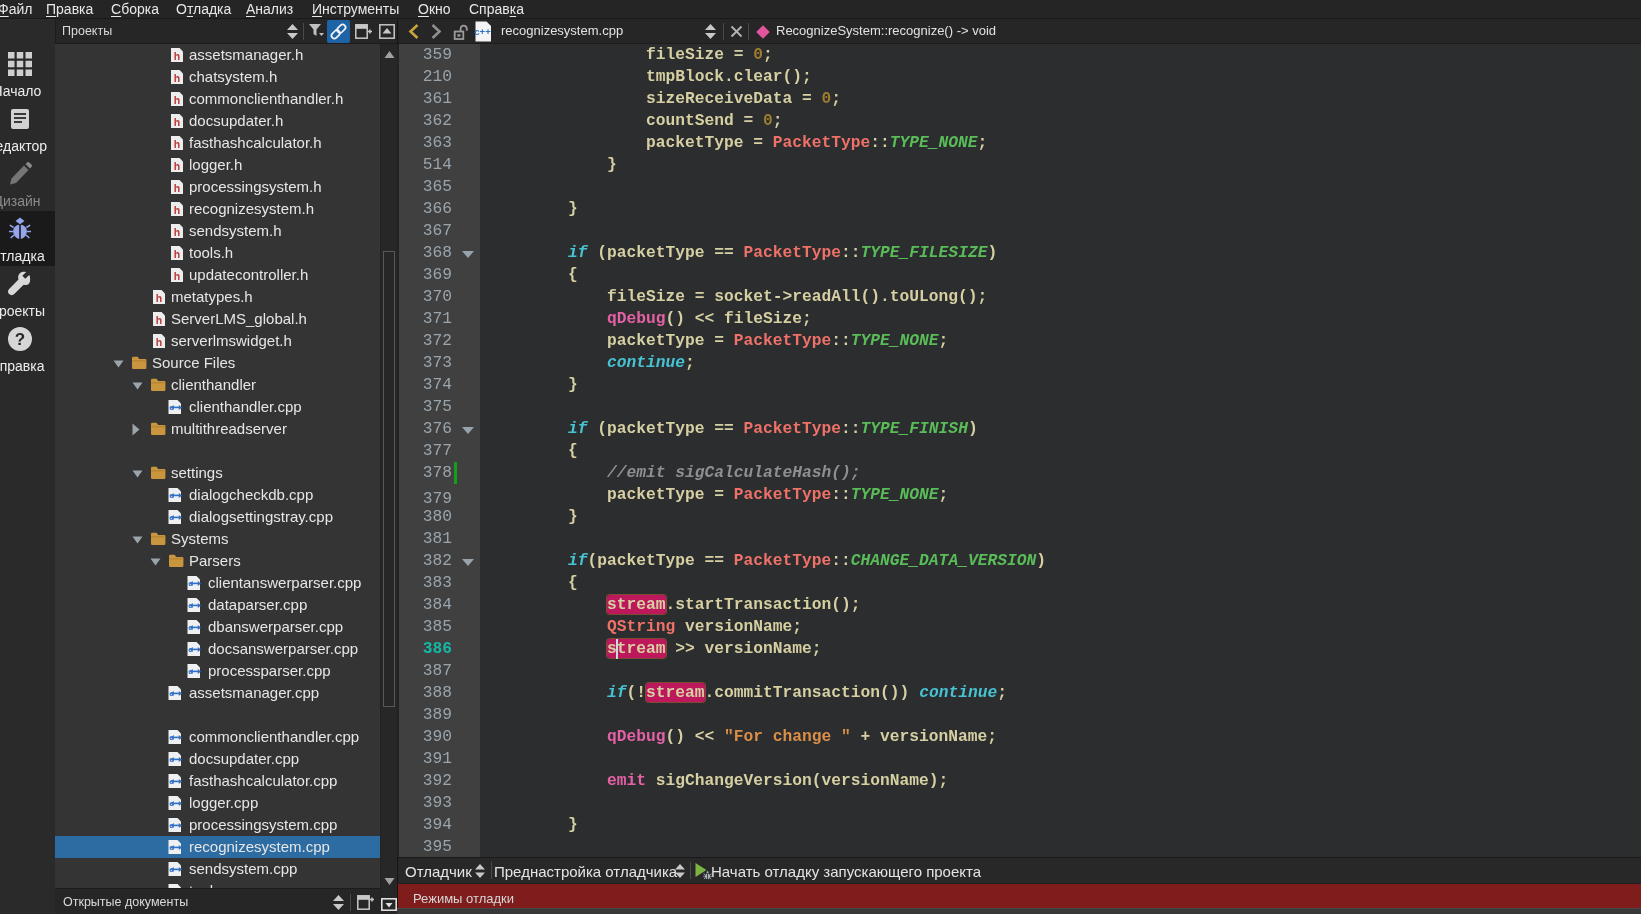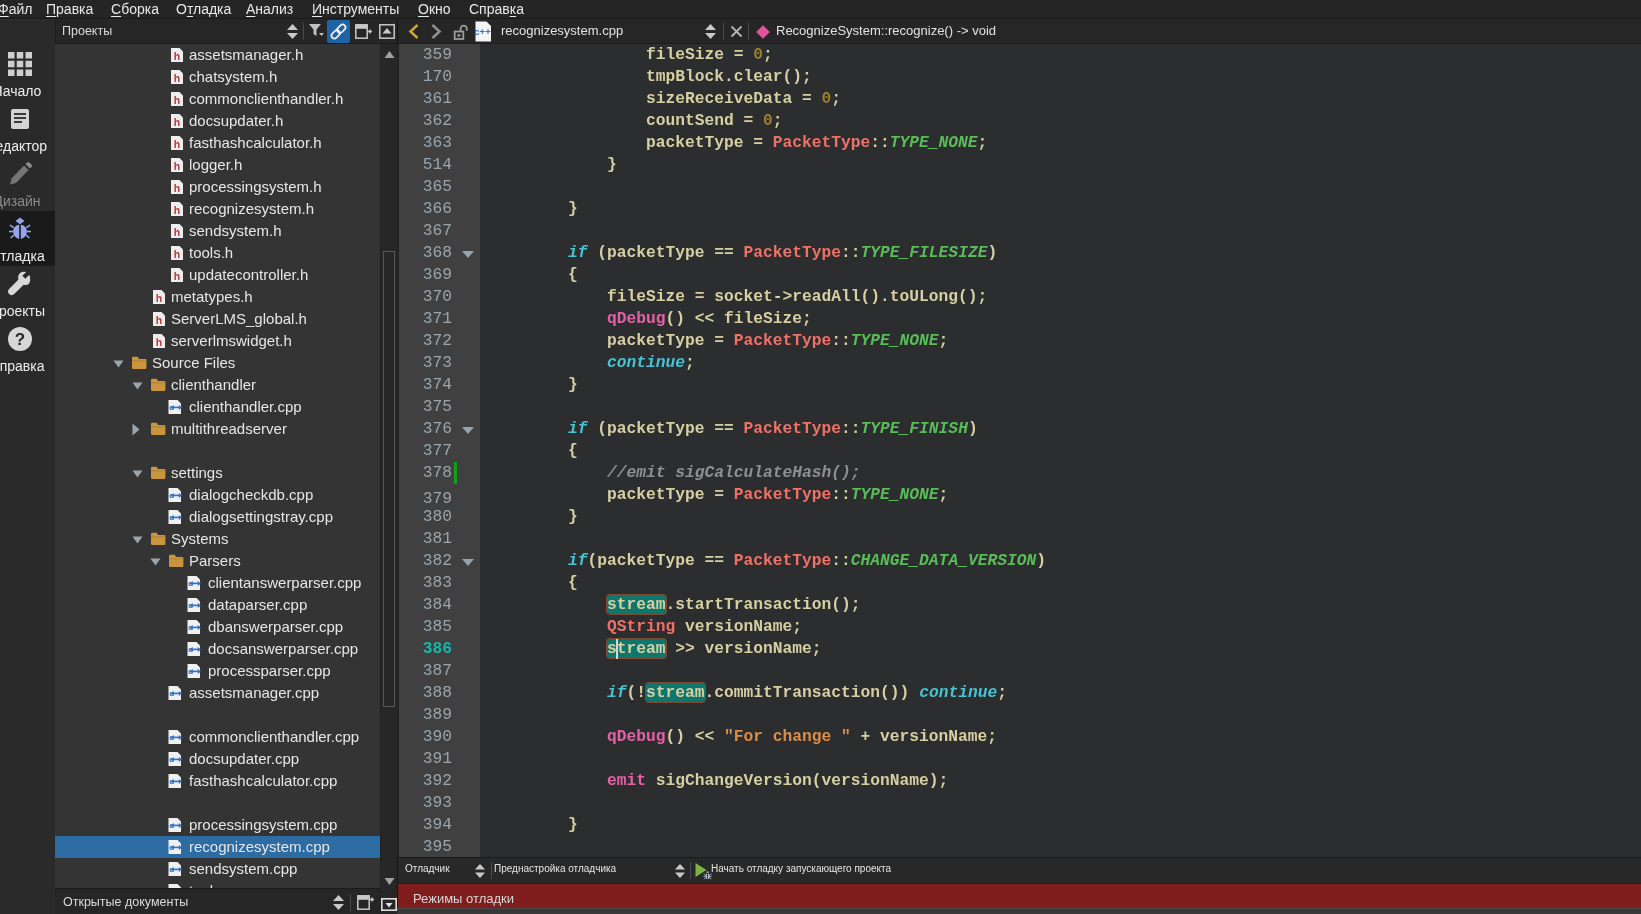--- a/index.html
+++ b/index.html
@@ -58,26 +58,26 @@
     background:#2b2d2f; overflow:hidden; }
   #code pre { position:absolute; left:10px; top:0; font-family:"Liberation Mono", monospace;
     font-size:16.25px; line-height:22px; color:#d6cfa2; font-weight:600; }
   .kw { color:#47c3d4; font-style:italic; }
   .ty { color:#ef7168; }
   .en { color:#5abc58; font-style:italic; }
   .pk { color:#e561a5; }
   .st { color:#db8e48; }
   .nu { color:#9c7d2d; }
   .cm { color:#8f8f8f; font-style:italic; }
-  .hl { background:#0f766e; box-shadow:0 0 0 1px #7a4a33; border-radius:3px; }
+  .hl { background:#be185d; box-shadow:0 0 0 1px #7a4a33; border-radius:3px; }
   #caret { position:absolute; width:2px; height:20px; background:#cfd8df; }
   
   #dbgbar { position:absolute; left:397px; top:857px; width:1244px; height:26px;
     background:#282828; border-top:1px solid #1a1a1a; border-left:1px solid #141414; }
-  #dbgbar .t { position:absolute; top:5px; font-size:10px; color:#e4e4e4; white-space:nowrap; }
+  #dbgbar .t { position:absolute; top:5px; font-size:15px; color:#e4e4e4; white-space:nowrap; }
   #modes { position:absolute; left:397px; top:883px; width:1484px; height:31px;
     background:#7f1d1d; border-top:1px solid #1f1f1f; border-left:1px solid #141414; }
   #modes .t { position:absolute; left:15px; top:7px; font-size:13px; color:#d6d6d6; }
   #corner { position:absolute; left:380px; top:888px; width:17px; height:26px;
     background:#272727; border-left:1px solid #222; }
 </style></head>
 <body>
 <div id="menubar">
     <span class="mi" style="left:-2px"><u>Ф</u>айл</span>
     <span class="mi" style="left:46px"><u>П</u>равка</span>
@@ -483,20 +483,32 @@
         <path d="M2.5 1 h9 l3.5 3.5 v10.5 h-12.5 Z" fill="#eef0f2"></path>
         <text x="5.6" y="10.8" font-family="Liberation Sans" font-size="8" font-weight="bold" fill="#2f6fc4" text-anchor="middle">c</text>
         <g fill="#2f6fc4">
           <rect x="7.2" y="7.6" width="6.2" height="1.6"></rect>
           <path d="M7.8 5.9 L4.6 8.4 L7.8 10.9 Z"></path>
           <path d="M12.8 5.9 L16 8.4 L12.8 10.9 Z"></path>
         </g>
       </svg>
       <span class="txt" style="left:134px">fasthashcalculator.cpp</span>
     </div>
+    <div class="trow" style="top:748px">
+      <svg style="left:111px;top:3px" width="17" height="16" viewBox="0 0 17 16">
+        <path d="M2.5 1 h9 l3.5 3.5 v10.5 h-12.5 Z" fill="#eef0f2"></path>
+        <text x="5.6" y="10.8" font-family="Liberation Sans" font-size="8" font-weight="bold" fill="#2f6fc4" text-anchor="middle">c</text>
+        <g fill="#2f6fc4">
+          <rect x="7.2" y="7.6" width="6.2" height="1.6"></rect>
+          <path d="M7.8 5.9 L4.6 8.4 L7.8 10.9 Z"></path>
+          <path d="M12.8 5.9 L16 8.4 L12.8 10.9 Z"></path>
+        </g>
+      </svg>
+      <span class="txt" style="left:134px">logger.cpp</span>
+    </div>
     <div class="trow" style="top:770px">
       <svg style="left:111px;top:3px" width="17" height="16" viewBox="0 0 17 16">
         <path d="M2.5 1 h9 l3.5 3.5 v10.5 h-12.5 Z" fill="#eef0f2"></path>
         <text x="5.6" y="10.8" font-family="Liberation Sans" font-size="8" font-weight="bold" fill="#2f6fc4" text-anchor="middle">c</text>
         <g fill="#2f6fc4">
           <rect x="7.2" y="7.6" width="6.2" height="1.6"></rect>
           <path d="M7.8 5.9 L4.6 8.4 L7.8 10.9 Z"></path>
           <path d="M12.8 5.9 L16 8.4 L12.8 10.9 Z"></path>
         </g>
       </svg>
@@ -595,21 +607,21 @@
       <path d="M1.5 1.5 L11.5 11.5 M11.5 1.5 L1.5 11.5" stroke="#b4b4b4" stroke-width="1.8"></path>
     </svg>
 <div class="vsep" style="left:350px"></div>
 <svg class="abs" style="left:357px;top:5px" width="16" height="16" viewBox="0 0 16 16">
       <rect x="3.2" y="3.2" width="9.6" height="9.6" fill="#e0559c" transform="rotate(45 8 8)"></rect>
     </svg>
 <span class="t" style="left:378px">RecognizeSystem::recognize() -&gt; void</span>
 </div>
 <div id="gutter">
     <div class="ln" style="top:0px">359</div>
-    <div class="ln" style="top:22px">170</div>
+    <div class="ln" style="top:22px">210</div>
     <div class="ln" style="top:44px">361</div>
     <div class="ln" style="top:66px">362</div>
     <div class="ln" style="top:88px">363</div>
     <div class="ln" style="top:110px">514</div>
     <div class="ln" style="top:132px">365</div>
     <div class="ln" style="top:154px">366</div>
     <div class="ln" style="top:176px">367</div>
     <div class="ln" style="top:198px">368</div>
     <div class="fold" style="top:207px"></div>
     <div class="ln" style="top:220px">369</div>

